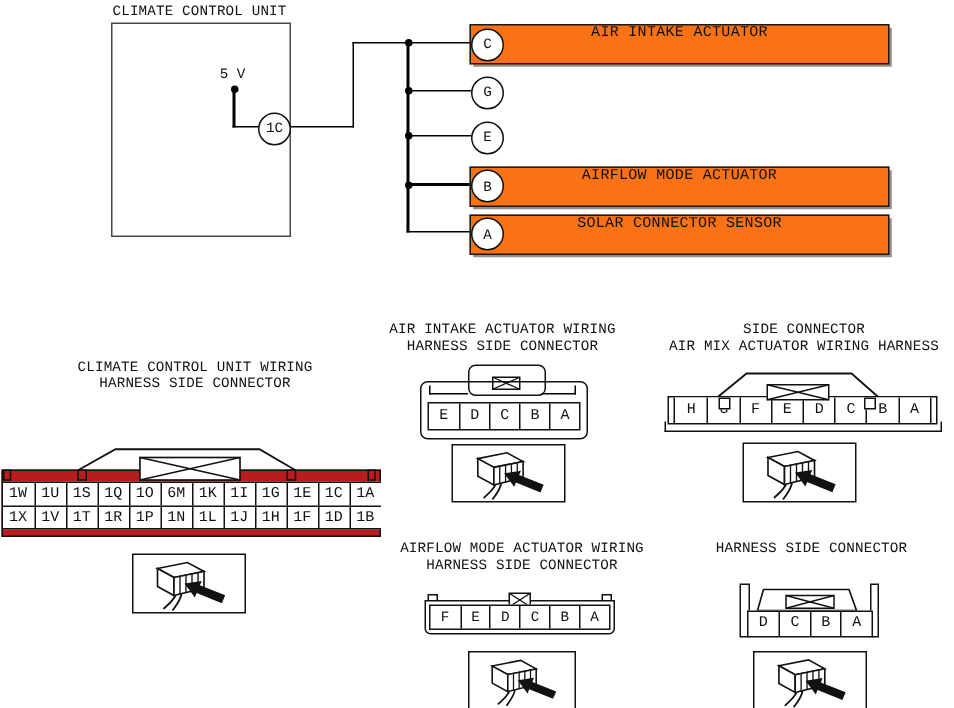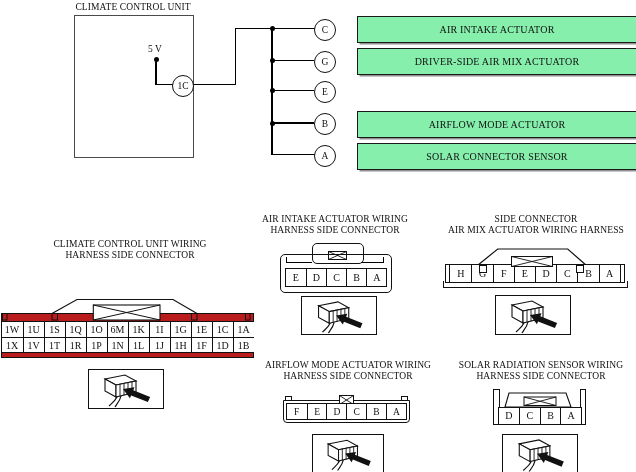--- a/index.html
+++ b/index.html
@@ -1,24 +1,24 @@
 <!DOCTYPE html>
 <html><head>
 <meta charset="utf-8">
 <style>
   html,body{margin:0;padding:0;background:#fff;}
   #stage{position:relative;width:636px;height:472px;background:#fff;overflow:hidden;
-         font-family:Liberation Serif, serif;color:#111;}
+         font-family:Liberation Mono, monospace;color:#111;}
   .abs{position:absolute;}
   .wire{position:absolute;background:#000;}
   .dot{position:absolute;width:5px;height:5px;border-radius:50%;background:#000;}
   .title{position:absolute;text-align:center;font-size:9.5px;line-height:11px;letter-spacing:.1px;white-space:nowrap;}
   .boxlabel{font-size:10px;letter-spacing:.2px;}
   .devbox{position:absolute;left:313px;width:278px;height:25px;border:1.6px solid #1a1a1a;
-          background:#86efac;box-shadow:2px 2px 0 -0.5px #909090;display:flex;align-items:center;justify-content:center;margin-left:44px;}
+          background:#f97316;box-shadow:2px 2px 0 -0.5px #909090;display:flex;justify-content:center;}
   .term{position:absolute;width:20px;height:20px;border:1.4px solid #111;border-radius:50%;background:#fff;
         display:flex;align-items:center;justify-content:center;font-size:9.5px;z-index:5;}
   .cell{display:flex;align-items:center;justify-content:center;font-size:10px;}
   
   #ccu-grid{position:absolute;left:-0.5px;right:-0.5px;top:7px;height:30px;display:grid;
             grid-template-columns:repeat(12,1fr);grid-template-rows:1fr 1fr;
             border-top:1.2px solid #111;border-bottom:1.2px solid #111;background:#fff;}
   #ccu-grid .cell{border-left:1.1px solid #111;}
   #ccu-grid .cell:nth-child(12n+1){border-left:none;}
   #ccu-grid .cell:nth-child(n+13){border-top:1.1px solid #111;}
@@ -57,23 +57,20 @@
   <div class="dot" style="left:269.6px;top:26.1px;"></div>
   <div class="dot" style="left:269.6px;top:58.1px;"></div>
   <div class="dot" style="left:269.6px;top:88.4px;"></div>
   <div class="dot" style="left:269.6px;top:120.6px;"></div>
 
   <div class="devbox" style="top:16px;">
     <span class="boxlabel">AIR INTAKE ACTUATOR</span>
   </div>
   <div class="term" style="left:314px;top:18.5px;">
     <span>C</span>
-  </div>
-  <div class="devbox" style="top:48px;">
-    <span class="boxlabel">DRIVER-SIDE AIR MIX ACTUATOR</span>
   </div>
   <div class="term" style="left:314px;top:50.5px;">
     <span>G</span>
   </div>
   <div class="term" style="left:314px;top:80.8px;">
     <span>E</span>
   </div>
   <div class="devbox" style="top:110.5px;">
     <span class="boxlabel">AIRFLOW MODE ACTUATOR</span>
   </div>
@@ -252,21 +249,20 @@
       <line x1="35" y1="13.4" x2="35" y2="25.4" stroke="#111" stroke-width="0.9"></line>
       <line x1="39" y1="12.6" x2="39" y2="24.6" stroke="#111" stroke-width="0.9"></line>
       <line x1="43" y1="11.8" x2="43" y2="23.8" stroke="#111" stroke-width="0.9"></line>
       <path d="M28 27 C26 31 23 33 20 36" fill="none" stroke="#111" stroke-width="1.2"></path>
       <path d="M32 26 C31 31 28 34 26 37" fill="none" stroke="#111" stroke-width="1.2"></path>
       <polygon points="34,19 45.5,17.3 44.3,20.2 61.1,26.9 58.9,32.1 42.1,25.4 40.9,28.3" fill="#111"></polygon>
     </svg>
   </div>
 
   <div class="title" style="left:446px;top:360px;width:190px;">
-    <div>SOLAR RADIATION SENSOR WIRING</div>
     <div>HARNESS SIDE CONNECTOR</div>
   </div>
   <div class="abs" style="left:493px;top:389px;width:4.6px;height:34px;border:1.1px solid #111;background:#fff;"></div>
   <div class="abs" style="left:579.8px;top:389px;width:4.6px;height:34px;border:1.1px solid #111;background:#fff;"></div>
   <svg class="abs" style="left:504px;top:391.5px;" width="68" height="16" viewBox="0 0 68 16">
     <polygon points="1,15 5,1 62,1 67,15" fill="#fff" stroke="#111" stroke-width="1.1"></polygon>
     <rect x="20" y="5" width="32" height="8.5" fill="#fff" stroke="#111" stroke-width="1"></rect>
     <line x1="20" y1="5" x2="52" y2="13.5" stroke="#111" stroke-width="0.9"></line>
     <line x1="52" y1="5" x2="20" y2="13.5" stroke="#111" stroke-width="0.9"></line>
   </svg>

